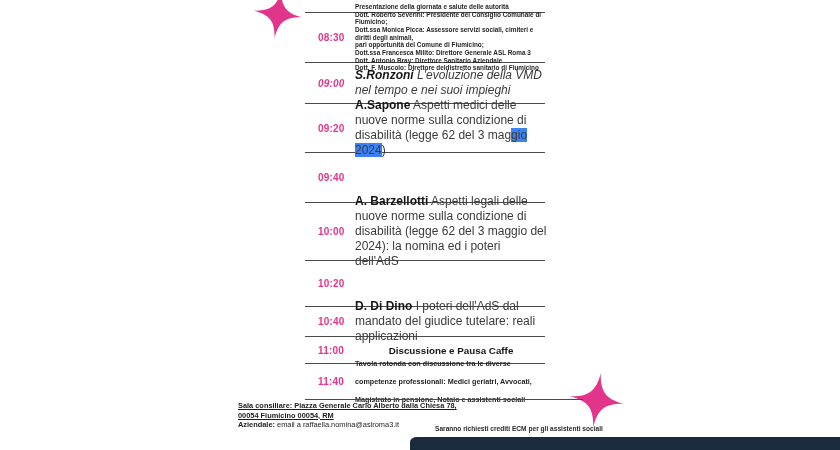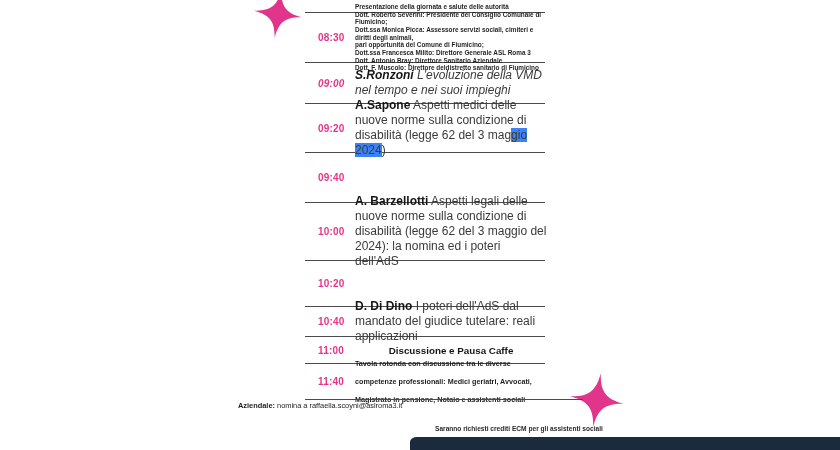--- a/index.html
+++ b/index.html
@@ -115,18 +115,20 @@
     <div class="row" style="height: 36px;">
       <div class="time">11:40</div>
       <div class="content">
         <div class="smallbold">Tavola rotonda con discussione tra le diverse competenze professionali: Medici geriatri, Avvocati, Magistrato in pensione, Notaio e assistenti sociali</div>
       </div>
     </div>
   </div>
 <div class="bottom-rule"></div>
 
 <div class="footer">
-  <div><span class="iscr-label">Aziendale:</span><span> nomina a raffaella.scoyni@aslroma3.it</span></div>
+  <div class="venue">Sala consiliare: Piazza Generale Carlo Alberto dalla Chiesa 78,</div>
+  <div class="venue">00054 Fiumicino 00054, RM</div>
+  <div><span class="iscr-label">Aziendale:</span><span> email a raffaella.nomina@aslroma3.it</span></div>
 </div>
 
 <div class="ecm-note">Saranno richiesti crediti ECM per gli assistenti sociali</div>
 
 <div class="navy-bar"></div>
 
 </body></html>

